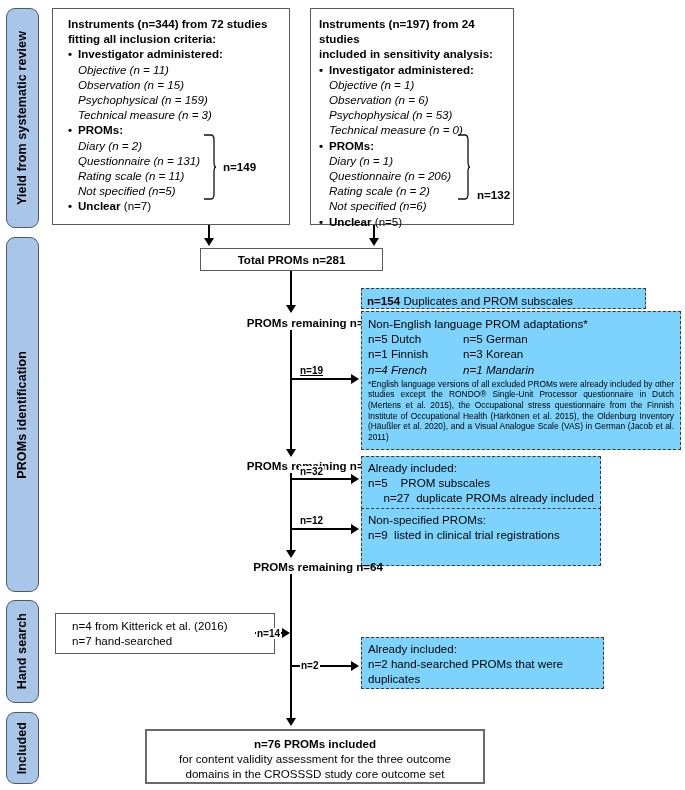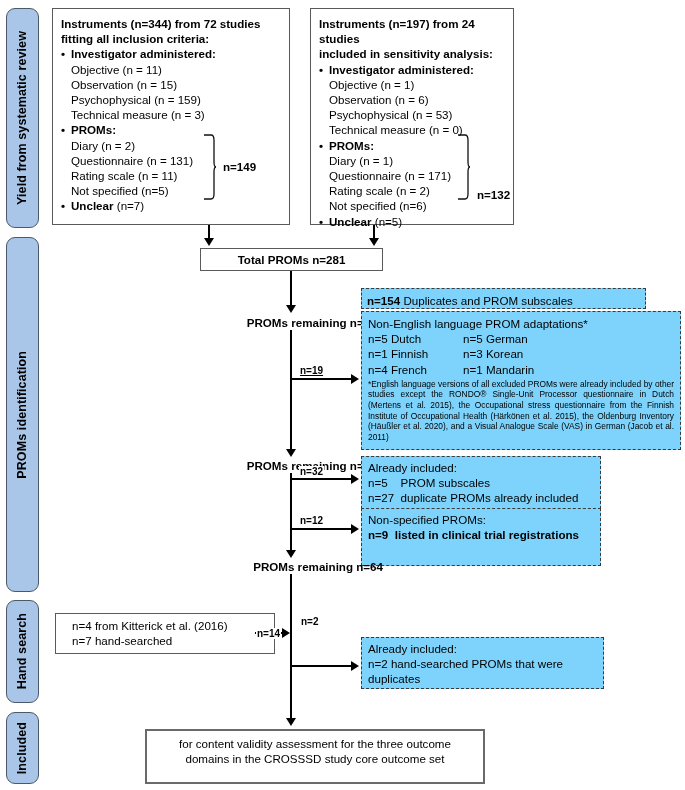--- a/index.html
+++ b/index.html
@@ -21,21 +21,21 @@
   .dotbox{border:1.6px dashed #3a3a3a;background:#7dd3fc;}
 
   .tx{font-size:11.6px;line-height:15.2px;}
   .b{font-weight:bold;}
   .sm{font-size:8.4px;line-height:10.6px;}
 
   ul.bl{margin:0;padding:0;list-style:none;}
   ul.bl li{position:relative;}
   li.bul{padding-left:10px;font-weight:bold;}
   li.bul:before{content:"\2022";position:absolute;left:0;top:0;font-weight:bold;}
-  li.sub{padding-left:10px;}
+  li.sub{padding-left:10px;font-style:italic;}
 
   
   .vline{background:#000;width:2px;}
   .hline{background:#000;height:2px;}
   .arrow-d{width:0;height:0;border-left:5px solid transparent;
            border-right:5px solid transparent;border-top:8px solid #000;}
   .arrow-r{width:0;height:0;border-top:5px solid transparent;
            border-bottom:5px solid transparent;border-left:8px solid #000;}
   .lbl{font-size:10px;font-weight:bold;background:#fff;padding:0 1px;}
   .n-tot{font-weight:bold;font-size:11.6px;}
@@ -50,21 +50,21 @@
 <div class="abs stage" style="left:6px;top:237px;width:33px;height:355px;">
   <span>PROMs identification</span>
 </div>
 <div class="abs stage" style="left:6px;top:600px;width:33px;height:103px;">
   <span>Hand search</span>
 </div>
 <div class="abs stage" style="left:6px;top:712px;width:33px;height:72px;">
   <span>Included</span>
 </div>
 
-<div class="abs solidbox" style="left:52px;top:8px;width:238px;height:217px;padding:7px 8px;">
+<div class="abs solidbox" style="left:52px;top:8px;width:238px;height:217px;padding:7px 15px;">
   <div class="tx b">Instruments (n=344) from 72 studies</div>
   <div class="tx b">fitting all inclusion criteria:</div>
   <ul class="bl tx">
     <li class="bul">Investigator administered:</li>
     <li class="sub">Objective (n = 11)</li>
     <li class="sub">Observation (n = 15)</li>
     <li class="sub">Psychophysical (n = 159)</li>
     <li class="sub">Technical measure (n = 3)</li>
     <li class="bul">PROMs:</li>
     <li class="sub">Diary (n = 2)</li>
@@ -87,21 +87,21 @@
   <div class="tx b">Instruments (n=197) from 24 studies</div>
   <div class="tx b">included in sensitivity analysis:</div>
   <ul class="bl tx">
     <li class="bul">Investigator administered:</li>
     <li class="sub">Objective (n = 1)</li>
     <li class="sub">Observation (n = 6)</li>
     <li class="sub">Psychophysical (n = 53)</li>
     <li class="sub">Technical measure (n = 0)</li>
     <li class="bul">PROMs:</li>
     <li class="sub">Diary (n = 1)</li>
-    <li class="sub">Questionnaire (n = 171)</li>
+    <li class="sub">Questionnaire (n = 206)</li>
     <li class="sub">Rating scale (n = 2)</li>
     <li class="sub">Not specified (n=6)</li>
     <li class="bul">
       <span>Unclear</span>
       <span style="font-weight:normal">(n=5)</span>
     </li>
   </ul>
   <svg class="abs" style="left:146px;top:125px;" width="13" height="66" viewBox="0 0 13 66">
     <path d="M1 1 H8 Q11 1 11 6 V28 Q11 33 13 33 Q11 33 11 38 V60 Q11 65 8 65 H1" fill="none" stroke="#111" stroke-width="1.3"></path>
   </svg>
@@ -129,45 +129,45 @@
 <div class="abs dotbox" style="left:361px;top:311px;width:320px;height:139px;padding:4px 6px;">
   <div class="tx">Non-English language PROM adaptations*</div>
   <div style="display:flex;">
     <div class="tx" style="width:95px">n=5 Dutch</div>
     <div class="tx">n=5 German</div>
   </div>
   <div style="display:flex;">
     <div class="tx" style="width:95px">n=1 Finnish</div>
     <div class="tx">n=3 Korean</div>
   </div>
-  <div style="display:flex;">
+  <div style="display:flex;font-style:italic;">
     <div class="tx" style="width:95px">n=4 French</div>
     <div class="tx">n=1 Mandarin</div>
   </div>
   <div class="sm" style="margin-top:2px;text-align:justify;">*English language versions of all excluded PROMs were already included by other studies except the RONDO® Single-Unit Processor questionnaire in Dutch (Mertens et al. 2015), the Occupational stress questionnaire from the Finnish Institute of Occupational Health (Härkönen et al. 2015), the Oldenburg Inventory (Häußler et al. 2020), and a Visual Analogue Scale (VAS) in German (Jacob et al. 2011)</div>
 </div>
 
 <div class="abs vline" style="left:290px;top:330px;height:120px;"></div>
 <div class="abs arrow-d" style="left:286px;top:449px;"></div>
 
 <div class="abs hline" style="left:290px;top:378px;width:62px;"></div>
 <div class="abs arrow-r" style="left:351px;top:374px;"></div>
 <div class="abs lbl" style="left:299px;top:365px;text-decoration:underline;">n=19</div>
 
 <div class="abs tx b" style="left:198px;top:458px;width:185px;text-align:right;">PROMs remaining n=108</div>
 
 <div class="abs dotbox" style="left:361px;top:456px;width:240px;height:58px;padding:3px 6px;">
   <div class="tx">Already included:</div>
   <div class="tx" style="white-space:pre;">n=5    PROM subscales</div>
-  <div class="tx" style="white-space:pre;">n=27  duplicate PROMs already included</div>
+  <div class="tx" style="white-space:pre;text-align:right;">n=27  duplicate PROMs already included</div>
 </div>
 
 <div class="abs dotbox" style="left:361px;top:508px;width:240px;height:58px;padding:3px 6px;">
   <div class="tx">Non-specified PROMs:</div>
-  <div class="tx" style="white-space:pre;font-weight:bold;">n=9  listed in clinical trial registrations</div>
+  <div class="tx" style="white-space:pre;">n=9  listed in clinical trial registrations</div>
 </div>
 
 <div class="abs vline" style="left:290px;top:473px;height:78px;"></div>
 <div class="abs arrow-d" style="left:286px;top:550px;"></div>
 
 <div class="abs hline" style="left:290px;top:478px;width:62px;"></div>
 <div class="abs arrow-r" style="left:351px;top:474px;"></div>
 <div class="abs lbl" style="left:299px;top:466px;">n=32</div>
 
 <div class="abs hline" style="left:290px;top:528px;width:62px;"></div>
@@ -182,24 +182,25 @@
 <div class="abs solidbox" style="left:55px;top:613px;width:220px;height:41px;padding:4px 16px;">
   <div class="tx">n=4 from Kitterick et al. (2016)</div>
   <div class="tx">n=7 hand-searched</div>
 </div>
 <div class="abs hline" style="left:255px;top:632px;width:28px;"></div>
 <div class="abs arrow-r" style="left:282px;top:628px;"></div>
 <div class="abs lbl" style="left:256px;top:628px;">n=14</div>
 
 <div class="abs hline" style="left:290px;top:665px;width:62px;"></div>
 <div class="abs arrow-r" style="left:351px;top:661px;"></div>
-<div class="abs lbl" style="left:300px;top:616px;">n=2</div>
+<div class="abs lbl" style="left:300px;top:660px;">n=2</div>
 
 <div class="abs dotbox" style="left:361px;top:637px;width:243px;height:52px;padding:3px 6px;">
   <div class="tx">Already included:</div>
   <div class="tx">n=2  hand-searched PROMs that were</div>
   <div class="tx">duplicates</div>
 </div>
 
 <div class="abs solidbox2" style="left:145px;top:729px;width:340px;height:55px;padding:5px 8px;">
+  <div class="tx b center">n=76 PROMs included</div>
   <div class="tx center">for content validity assessment for the three outcome</div>
   <div class="tx center">domains in the CROSSSD study core outcome set</div>
 </div>
 
 </body></html>

